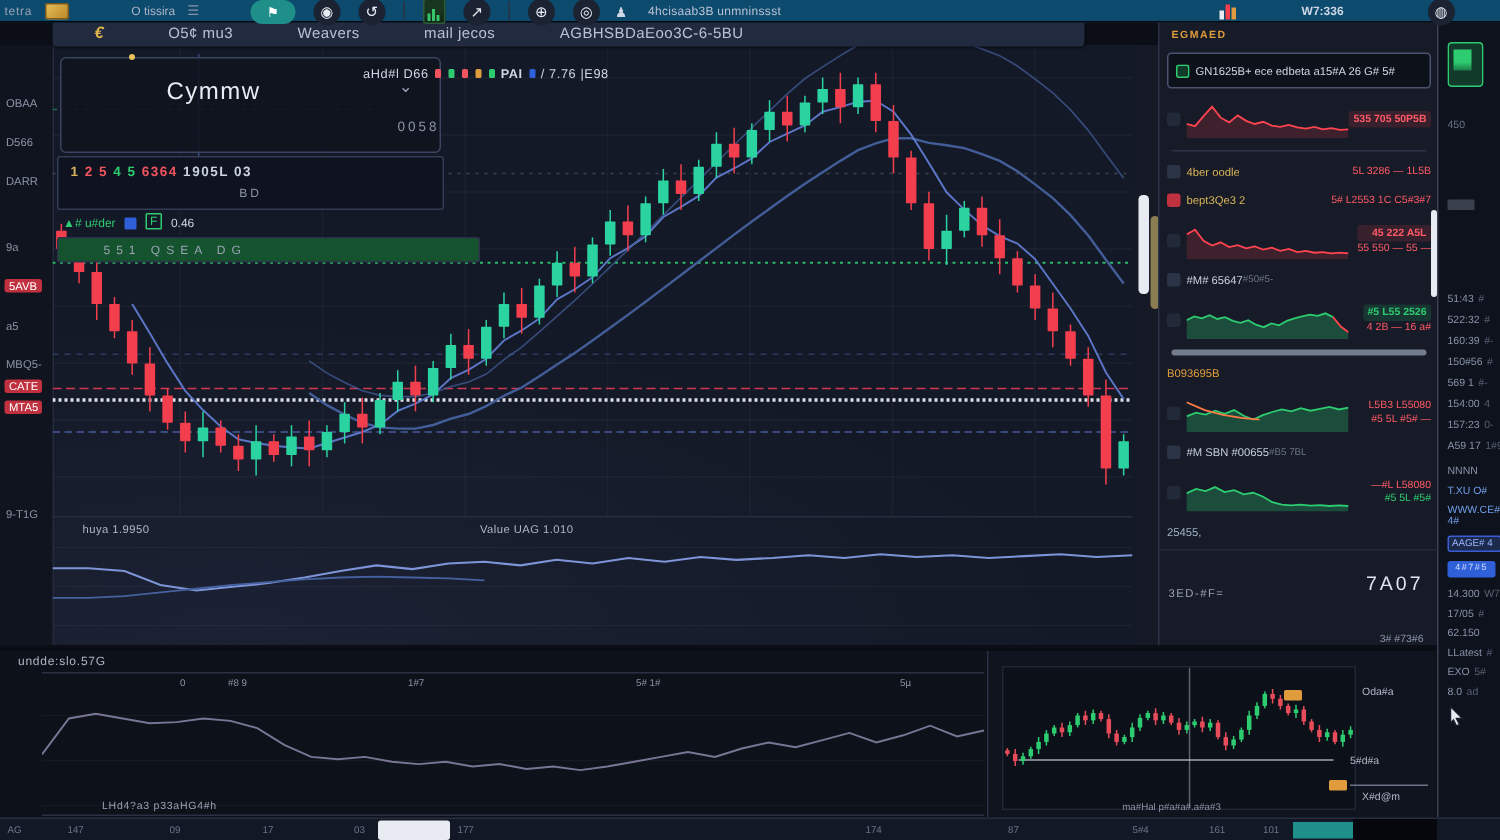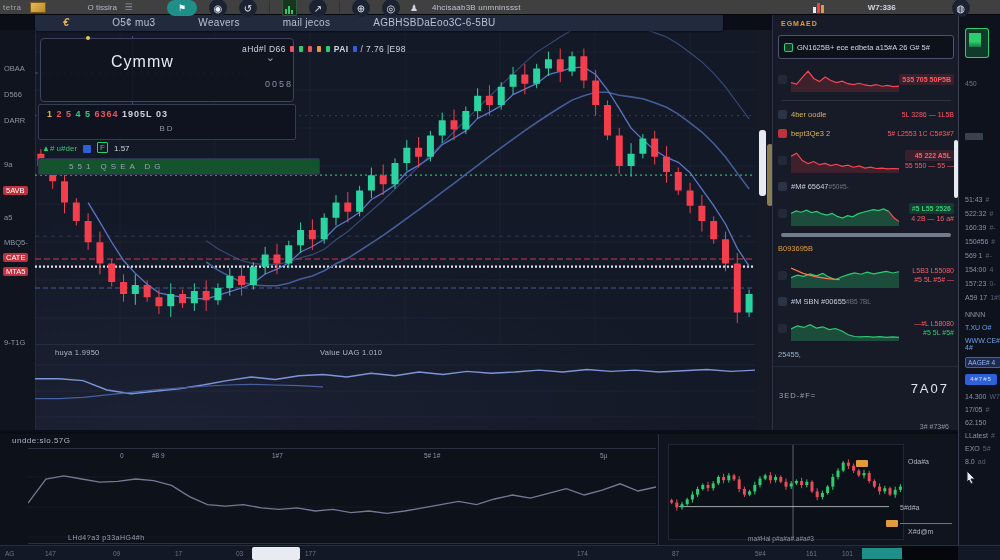--- a/index.html
+++ b/index.html
@@ -1,20 +1,20 @@
 <!DOCTYPE html>
 <html><head>
 <meta charset="utf-8">
 <style>
   html,body{margin:0;padding:0}
   body{width:1000px;height:560px;background:#0b0e16;font-family:"Liberation Sans",sans-serif;
        color:#c6cede;overflow:hidden;position:relative;font-size:9px;-webkit-font-smoothing:antialiased}
   .abs{position:absolute}
   
-  .topbar{position:absolute;left:0;top:0;width:1000px;height:14px;background:#404040;
+  .topbar{position:absolute;left:0;top:0;width:1000px;height:14px;background:#0c4a6e;
           display:flex;align-items:center;z-index:30;border-bottom:1px solid #05070c}
   .brand{color:#9aa3b5;font-size:8px;margin-left:3px;letter-spacing:.5px}
   .logo-tile{width:16px;height:11px;margin-left:8px;border-radius:2px;
              background:linear-gradient(135deg,#e8c25a,#b98428);box-shadow:inset 0 0 0 1px #7a5a1a}
   .ws-label{color:#aeb6c6;font-size:8px;margin-left:42px}
   .ws-menu{color:#8b94a6;font-size:9px;margin-left:8px}
   .tb-ic{width:18px;height:18px;border-radius:50%;background:#1b2232;display:flex;align-items:center;
          justify-content:center;color:#e8ecf4;font-size:10px;margin-left:12px;margin-top:2px}
   .tb-teal{width:30px;height:16px;border-radius:8px;background:#1f8f8a;display:flex;align-items:center;
            justify-content:center;color:#fff;font-size:9px;margin-left:34px;margin-top:2px}
@@ -341,21 +341,21 @@
 
   <div class="ohlcbox">
     <div class="ohlcrow" id="ohlcrow"><span style="color: rgb(217, 180, 90);">1 </span><span style="color: rgb(242, 84, 95);">2 5 </span><span style="color: rgb(46, 204, 113);">4 5 </span><span style="color: rgb(242, 84, 95);">6364 </span><span style="color: rgb(204, 211, 224);">1905L 03</span></div>
     <div class="ohlcsub">BD</div>
   </div>
 
   <div class="indrow1">
     <span style="color:#2ecc71">▲# u#der</span>
     <span style="width:8px;height:8px;background:#2f5fd9;border-radius:1px"></span>
     <span style="color:#2ecc71;border:1px solid #2ecc71;padding:0 2px;border-radius:1px">F</span>
-    <span style="color:#cfd6e4">1.57</span>
+    <span style="color:#cfd6e4">0.46</span>
   </div>
   <div class="indrow2">551  QSEA  DG</div>
 
   <div class="legend-c">
     <span>aHd#l D66</span>
     <span class="chip" style="background:#f2545f"></span>
     <span class="chip" style="background:#2ecc71"></span>
     <span class="chip" style="background:#f2545f"></span>
     <span class="chip" style="background:#e09b3d"></span>
     <span class="chip" style="background:#2ecc71"></span>

